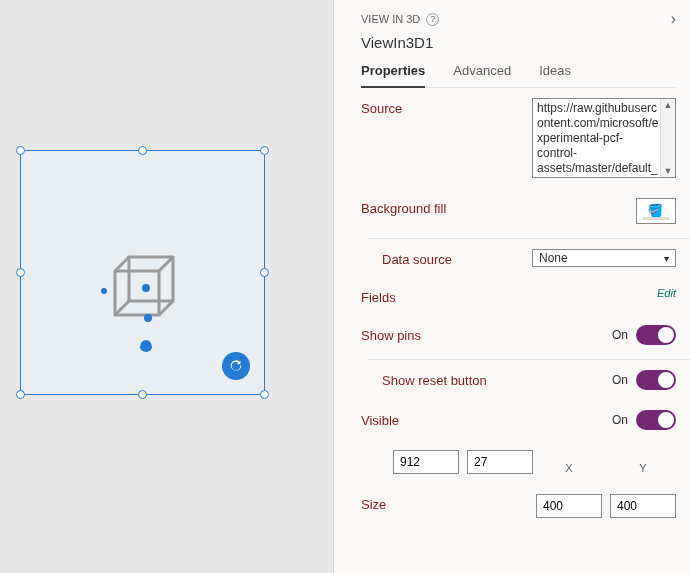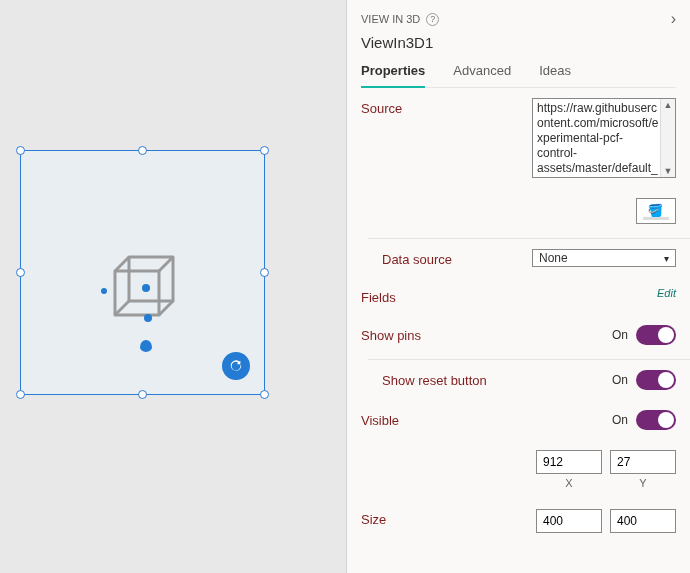--- a/index.html
+++ b/index.html
@@ -16,30 +16,30 @@
   .cube svg { width: 100%; height: 100%; }
   .pin { position: absolute; width: 8px; height: 8px; background: #237bd3; border-radius: 50%; }
   .pin1 { left: 121px; top: 133px; }
   .pin2 { left: 80px; top: 137px; width:6px; height:6px; }
   .pin3 { left: 123px; top: 163px; }
   .pin4 { left: 119px; top: 189px; width:12px; height:12px; border-radius:50% 50% 50% 50% / 60% 60% 40% 40%; }
   .reset-btn { position: absolute; right: 14px; bottom: 14px; width: 28px; height: 28px; background: #237bd3; border-radius: 50%; display:flex; align-items:center; justify-content:center; color:#fff; }
   .reset-btn svg { width:14px; height:14px; }
   
   
-  .panel { flex: 1; background: #faf9f8; border-left: 1px solid #d4d4d4; display: flex; flex-direction: column; font-size: 13px; color: #323130; }
+  .panel { flex: 1; background: #faf9f8; border-left: 1px solid #d4d4d4; display: flex; flex-direction: column; font-size: 13px; color: #323130; padding-left: 13px; }
   .panel-header { padding: 10px 14px 0 14px; }
   .crumb { font-size: 11px; color: #605e5c; display: flex; align-items: center; gap: 6px; text-transform: uppercase; }
   .crumb .help { width:13px; height:13px; border:1px solid #9a9a9a; border-radius:50%; display:flex;align-items:center;justify-content:center;font-size:9px;color:#777; }
   .crumb-row { display:flex; justify-content:space-between; align-items:center; }
   .chev-right { font-size:16px; color:#666; }
   .ctl-name { font-size: 15px; padding-top: 6px; color:#323130; }
   .tabs { display: flex; gap: 28px; padding-top: 12px; border-bottom: 1px solid #e5e5e5; }
   .tab { padding-bottom: 8px; font-size: 13px; color:#605e5c; cursor: pointer; }
-  .tab.active { color:#323130; font-weight:600; border-bottom: 2px solid #14b8a6; margin-bottom:-1px; }
+  .tab.active { color:#323130; font-weight:600; border-bottom: 2px solid #404040; margin-bottom:-1px; }
   
   .props { overflow-y:auto; }
   .prop-row { display:flex; align-items:flex-start; padding: 10px 14px; border-bottom: 0; }
   .prop-label { flex: 0 0 150px; font-size: 13px; color:#7f1d1d; padding-top:3px; }
   .prop-value { flex: 1; display:flex; justify-content:flex-end; align-items:center; gap:6px;border-radius:25px; }
   .section-border { border-top:1px solid #e5e5e5; margin-top:4px; padding-top:10px;margin-left:21px; }
   
   .textarea { width: 144px; height: 80px; border:1px solid #8a8886; font-size:12px; padding:2px 4px; background:#fff; position:relative; overflow:hidden; }
   .textarea .scroll { position:absolute; right:0; top:0; bottom:0; width:15px; background:#f3f3f3; display:flex;flex-direction:column;justify-content:space-between;align-items:center; font-size:9px; color:#666; border-left:1px solid #ddd; }
   .textarea .scroll span { line-height:12px; }
@@ -51,21 +51,21 @@
   .select { width:144px; height:18px; border:1px solid #8a8886; background:#fff; display:flex; align-items:center; justify-content:space-between; padding:0 6px; font-size:12px; }
   .select .chev { font-size:10px; }
   
   .edit-link { color: #0f766e; font-size:11px;font-style:italic; }
   
   .switch-wrap { display:flex; gap:8px; }
   .switch-label { font-size:12px; color:#323130; }
   .switch { width:40px; height:20px; background:#742774; border-radius:10px; position:relative; }
   .switch::after { content:""; position:absolute; right:2px; top:2px; width:16px; height:16px; background:#fff; border-radius:50%; }
   
-  .num-pair { display:flex; flex-direction:column; align-items:flex-end; gap:3px; }
+  .num-pair { display:flex; flex-direction:row; align-items:flex-end; gap:3px; }
   .num-row { display:flex; gap:8px; }
   .num-input { width:66px; height:24px; border:1px solid #8a8886; font-size:12px; padding:2px 6px; background:#fff; }
   .num-labels { display:flex; gap:8px; }
   .num-lbl { width:66px; text-align:center; font-size:11px; color:#666; }
 </style>
 </head>
 <body>
 
 <div class="canvas-area">
   <div class="bounding-box">
@@ -128,20 +128,21 @@
           <div class="scroll">
               <span>▲</span>
               <span>▼</span>
             </div>
         </div>
       </div>
     </div>
 
 
     <div class="prop-row">
+      <div class="prop-label">Background fill</div>
       <div class="prop-value">
         <div class="fill-btn">
           <span class="paint-icon">🪣</span>
         </div>
       </div>
     </div>
 
     <div class="prop-row section-border">
       <div class="prop-label">Data source</div>
       <div class="prop-value">

